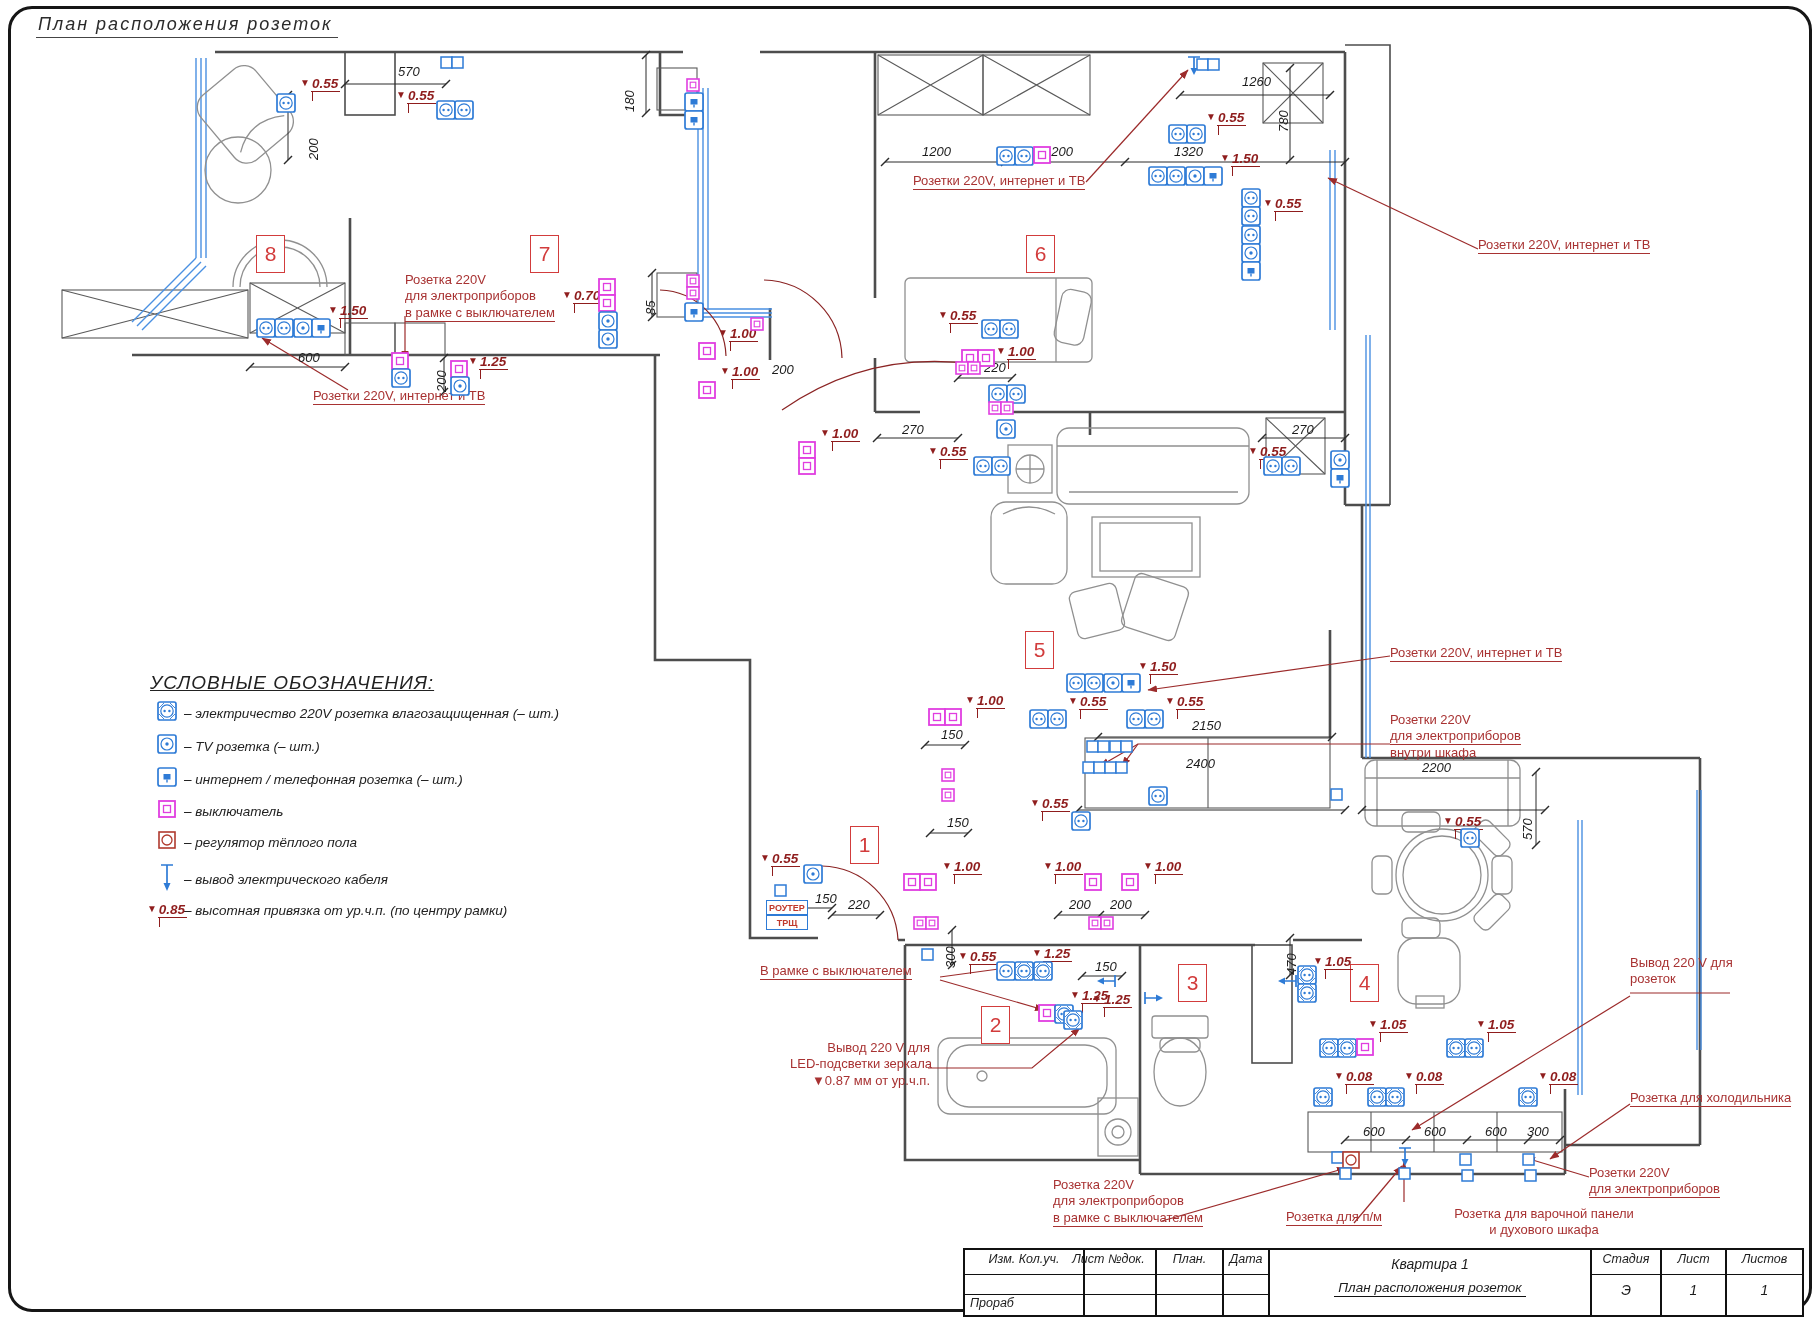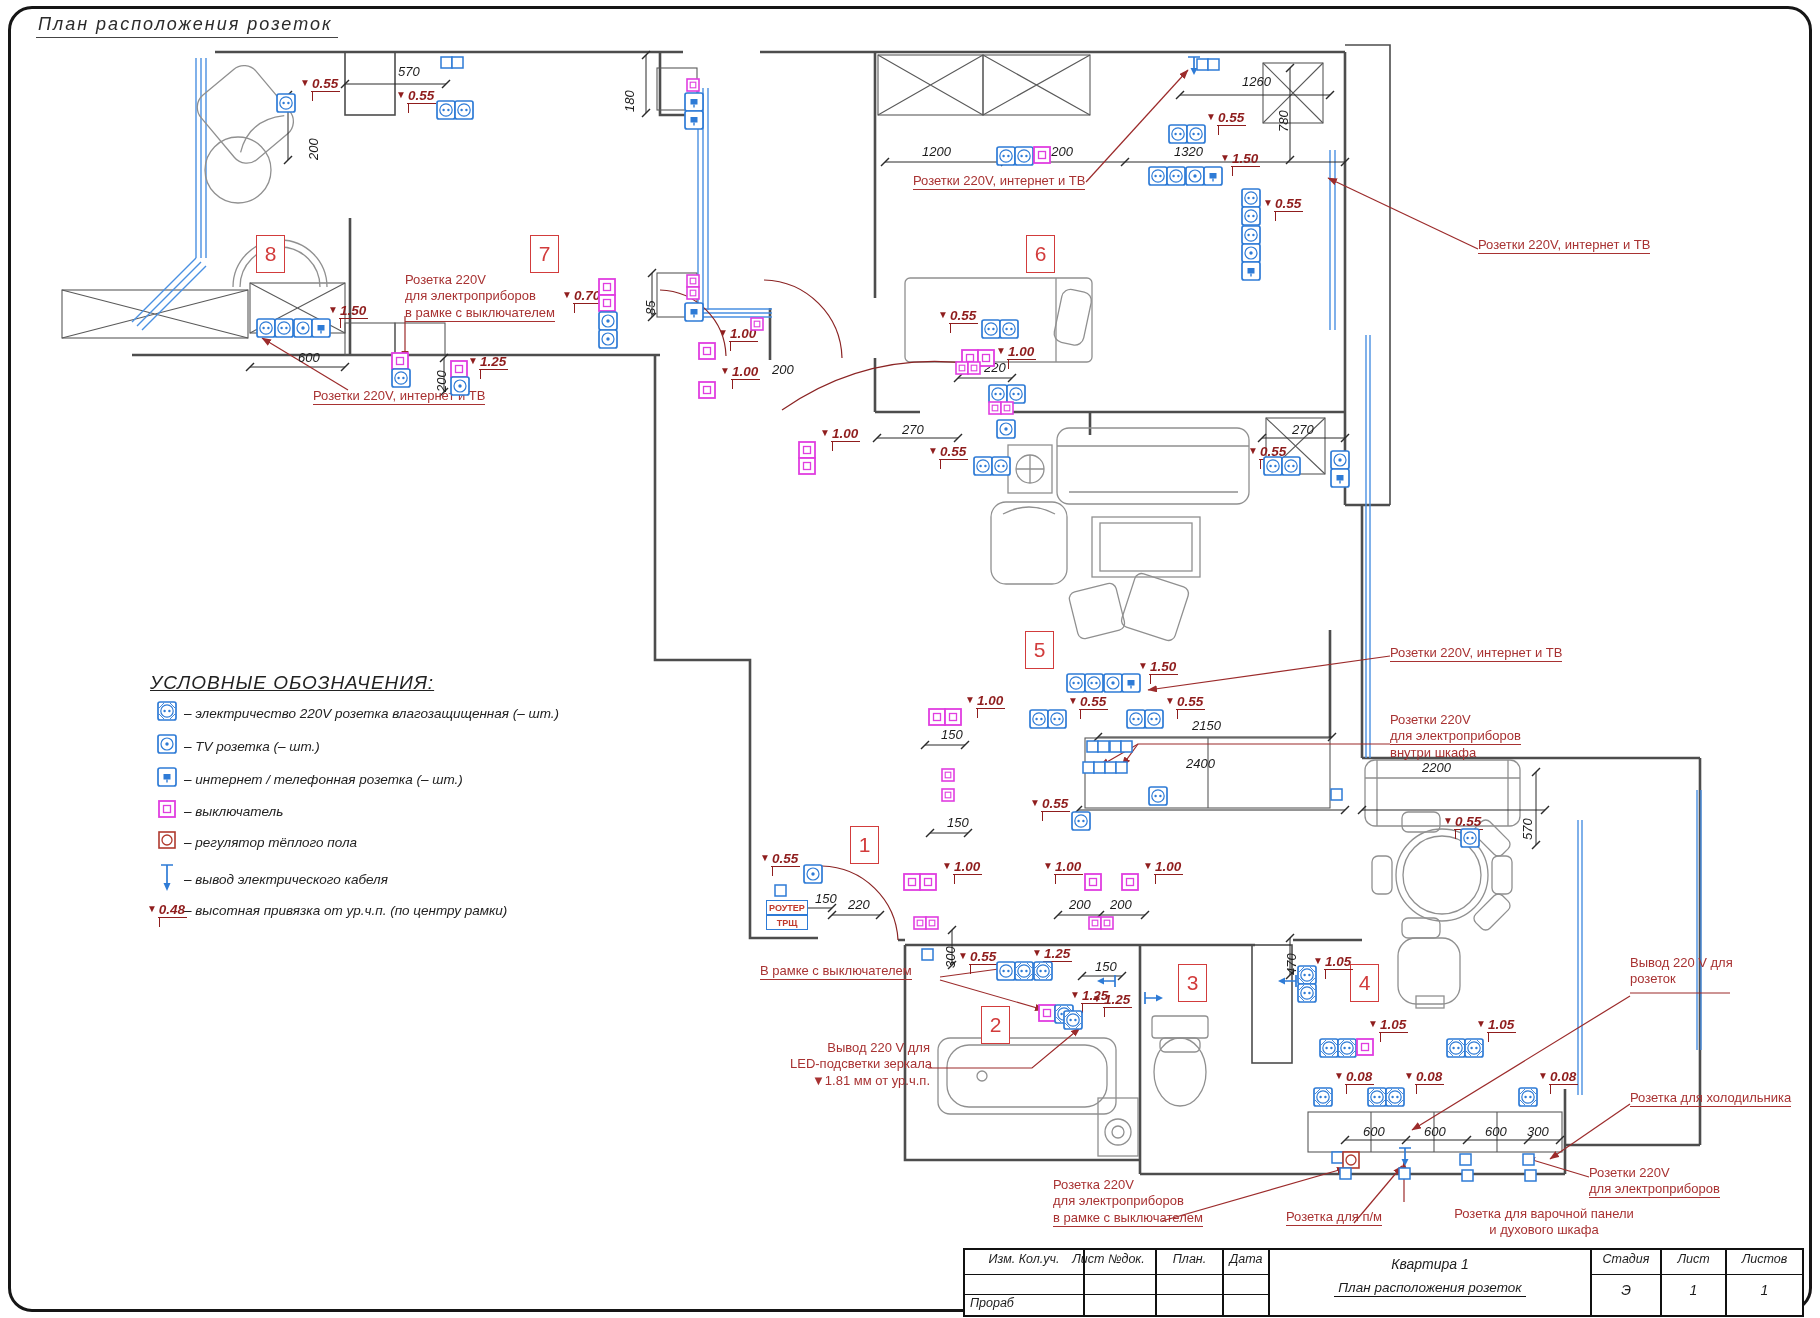--- a/index.html
+++ b/index.html
@@ -338,21 +338,21 @@
                 <path d="M3,3 H15 M9,3 V21" stroke="#2e7bd6" stroke-width="1.7"></path>
                 <path d="M5.5,21 H12.5 L9,29 Z" fill="#2e7bd6"></path>
               </svg></span>
           </span>
           <span class="ltext">–  вывод электрического кабеля</span>
         </div>
         <div class="lrow tall">
           <span class="licon">
             <span class="lhm">
               <span class="hm-tri">▼</span>
-              <span class="hm-val">0.48</span>
+              <span class="hm-val">0.85</span>
               <i class="hm-hook"></i>
             </span>
           </span>
           <span class="ltext">–  высотная привязка от ур.ч.п. (по центру рамки)</span>
         </div>
       </div>
   </div>
 
   <div class="tb">
     <div class="tbc" style="left:0;width:120px">
@@ -648,21 +648,21 @@
       <div>Розетки 220V</div>
       <div><span class="u">для электроприборов</span></div>
       <div>внутри шкафа</div>
     </div>
     <div class="ann" style="position: absolute; left: 760px; top: 963px;">
       <div><span class="u">В рамке с выключателем</span></div>
     </div>
     <div class="ann" style="position: absolute; left: 790px; top: 1040px; width: 140px; text-align: right;">
       <div>Вывод 220 V для</div>
       <div>LED-подсветки зеркала</div>
-      <div>▼1.81 мм от ур.ч.п.</div>
+      <div>▼0.87 мм от ур.ч.п.</div>
     </div>
     <div class="ann" style="position: absolute; left: 1630px; top: 955px;">
       <div>Вывод 220 V для</div>
       <div>розеток</div>
     </div>
     <div class="ann" style="position: absolute; left: 1630px; top: 1090px;">
       <div><span class="u">Розетка для холодильника</span></div>
     </div>
     <div class="ann" style="position: absolute; left: 1053px; top: 1177px;">
       <div>Розетка 220V</div>

